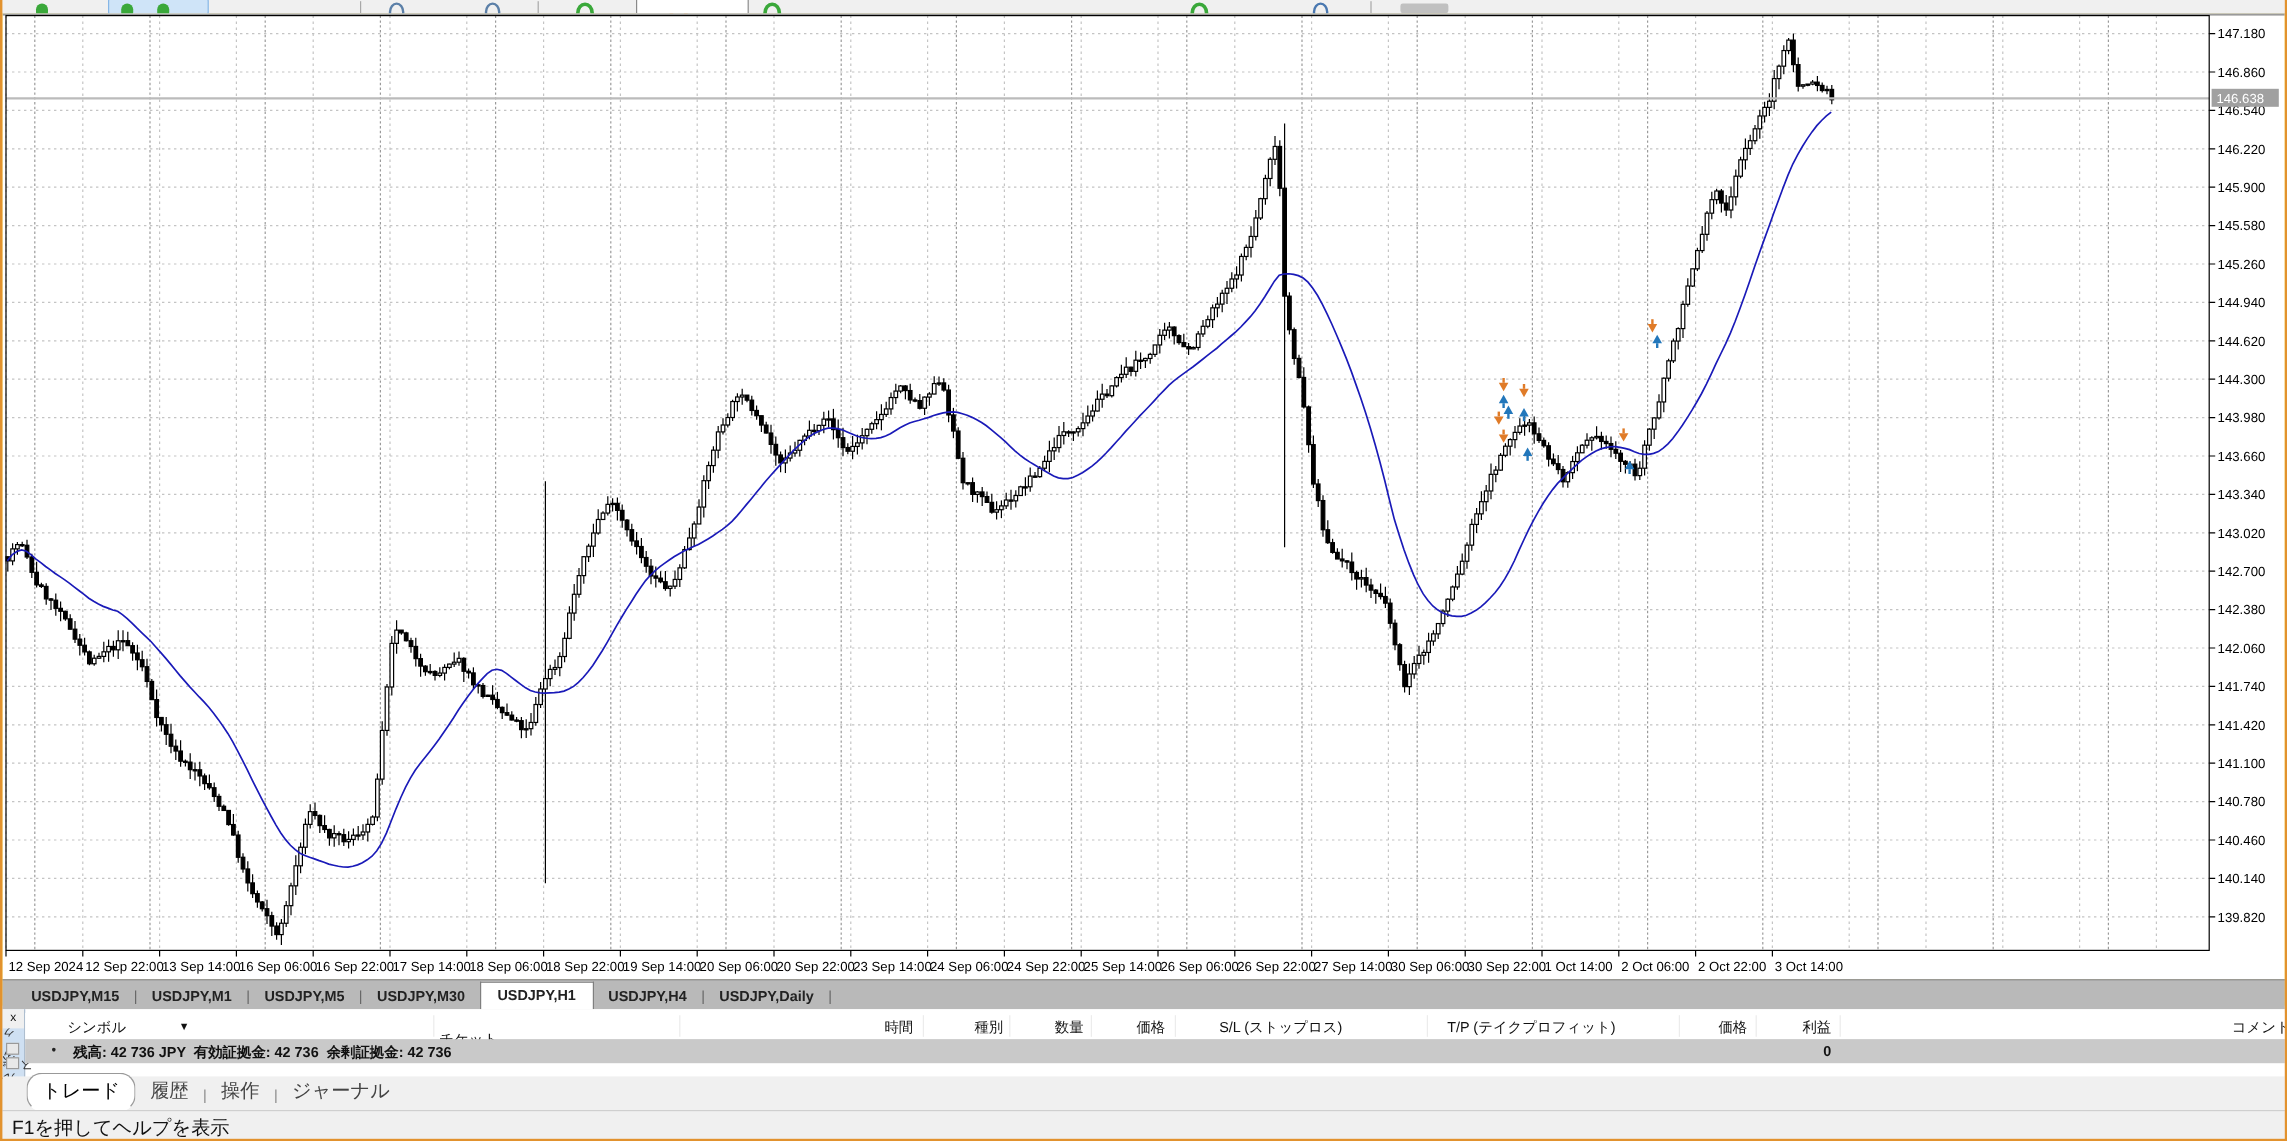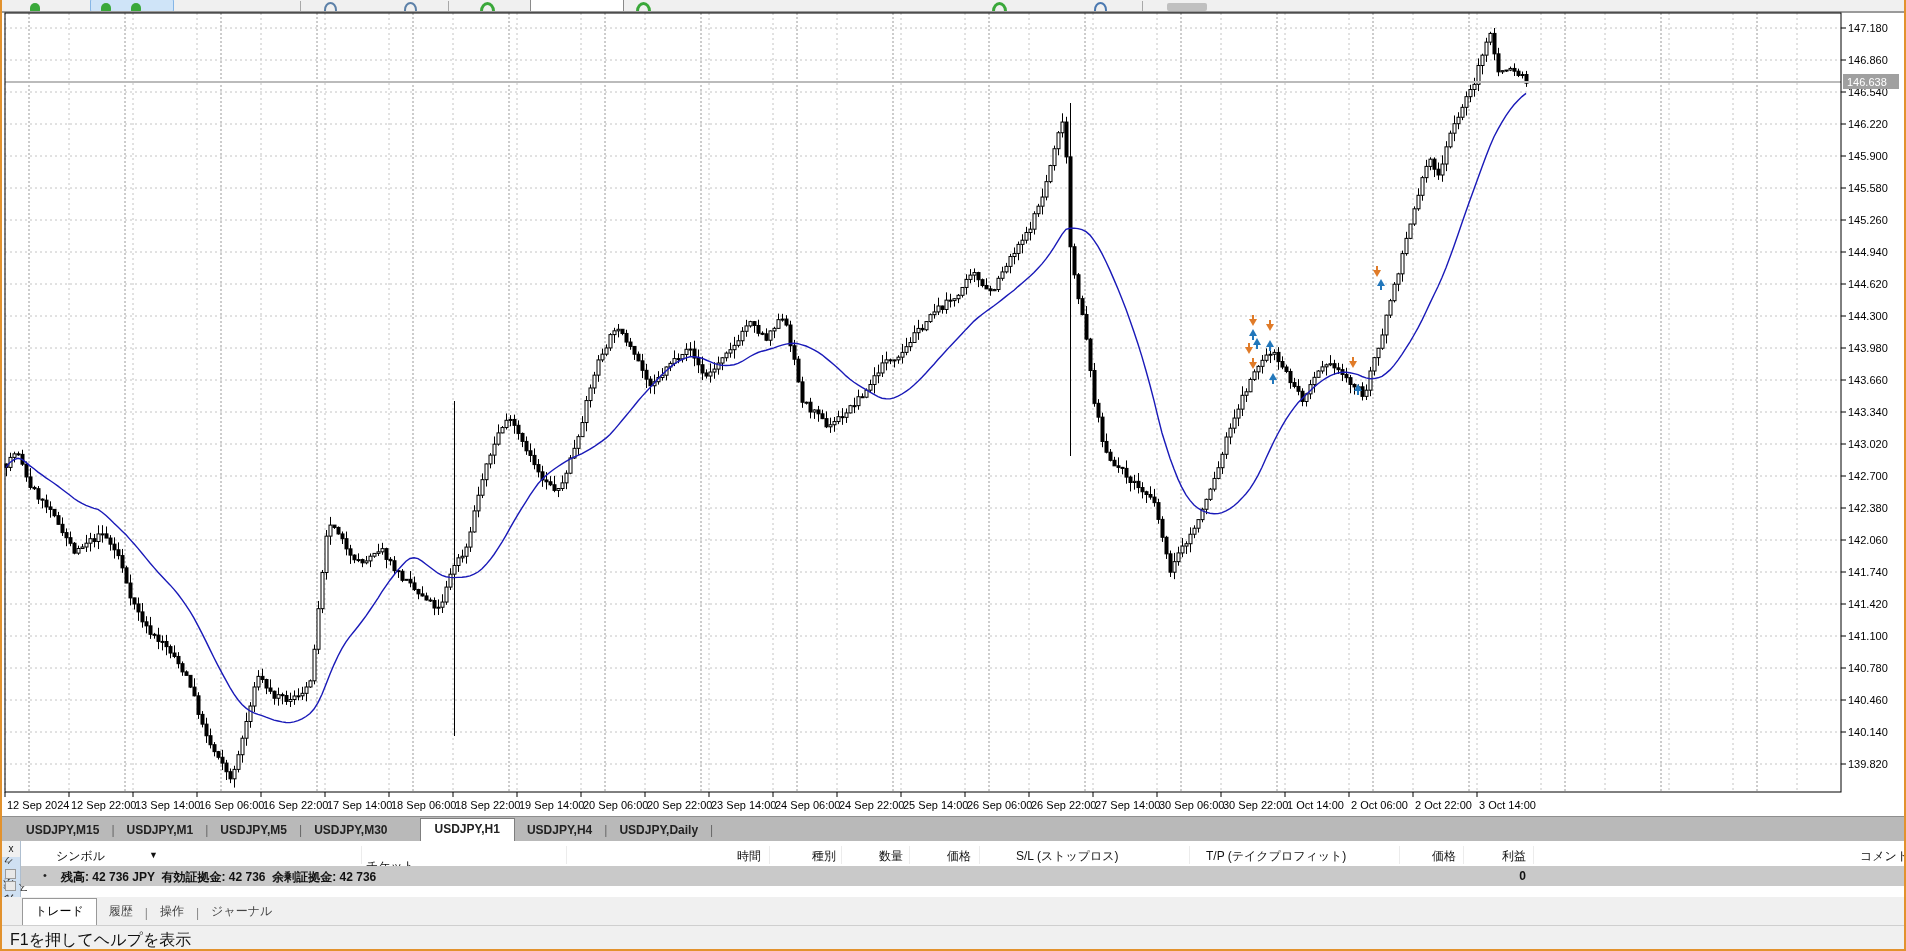--- a/index.html
+++ b/index.html
@@ -17,41 +17,41 @@
     border:1px solid #86b6e6;border-radius:3px;}
   .tb-ring{position:absolute;top:2px;width:9px;height:12px;border-radius:50%;background:transparent;}
   #toolbar-combobox{position:absolute;left:528px;top:-3px;width:92px;height:13px;background:#fff;border:1px solid #8a8a8a;}
   
   #chart-wrap{left:2px;top:11px;width:1902px;height:827px;background:#fde047;}
   
   #chart-tabbar{left:2px;top:816px;width:1902px;height:25px;background:#b9b9b9;
     border-top:1px solid #8f8f8f;display:flex;align-items:flex-end;padding-left:12px;box-sizing:border-box;z-index:5;}
   .chart-tab{font-size:12px;color:#222;padding:3px 12px 4px 12px;cursor:default;white-space:nowrap;font-weight:bold;}
   .chart-tab.active{background:#fff;border:1px solid #7f7f7f;border-bottom:none;padding:3px 14px 5px 14px;
-    font-weight:bold;margin-left:20px;}
+    font-weight:bold;}
   .chart-tab-sep{color:#666;font-size:12px;padding:3px 0 4px 0;}
   
   #toolbox{left:2px;top:841px;width:1902px;height:84px;background:#fff;z-index:5;}
   #toolbox-strip{left:0;top:0;width:18px;height:84px;background:#cfe0f2;border-right:1px solid #aebecf;}
   #toolbox-close{left:0px;top:0px;width:18px;height:16px;background:#f0f0f0;color:#111;font-size:10px;
     text-align:center;line-height:15px;cursor:default;}
   #toolbox-vlabel{left:-1px;top:18px;width:20px;height:66px;writing-mode:vertical-rl;transform:rotate(180deg);
     font-size:11px;color:#333;text-align:center;letter-spacing:0px;}
   #trade-header{left:19px;top:3px;width:1883px;height:22px;background:#fff;border-bottom:1px solid #e4e4e4;}
   .col-label{position:absolute;top:4px;font-size:12px;color:#111;white-space:nowrap;}
   .col-sep{position:absolute;top:2px;width:1px;height:18px;background:#ececec;}
   #balance-row{left:19px;top:25px;width:1883px;height:20px;background:#c9c9c9;}
   #balance-bullet{position:absolute;left:22px;top:3px;font-size:11px;color:#222;}
   #balance-text{position:absolute;left:40px;top:3px;font-size:12px;color:#111;font-weight:bold;white-space:pre;}
   #balance-profit{position:absolute;left:1380px;top:3px;width:125px;text-align:right;font-size:12px;color:#111;font-weight:bold;}
   .mini-icon{position:absolute;width:9px;height:8px;border:1px solid #9a9a9a;background:#e8e8e8;}
   
   #toolbox-tabs{left:2px;top:897px;width:1902px;height:28px;background:#f0f0f0;display:flex;align-items:flex-end;
     padding-left:20px;box-sizing:border-box;z-index:6;}
-  .tb-tab{font-size:12px;color:#444;padding:4px 12px 5px 12px;white-space:nowrap;}
+  .tb-tab{font-size:16px;color:#444;padding:4px 12px 5px 12px;white-space:nowrap;border-radius:13px;}
   .tb-tab.active{background:#fff;border:1px solid #999;border-bottom:1px solid #fff;color:#000;margin-bottom:-1px;}
   .tb-tab-sep{color:#888;font-size:12px;padding:4px 0 5px 0;}
   
   #statusbar{left:2px;top:925px;width:1902px;height:24px;background:#f0f0f0;border-top:1px solid #cfcfcf;z-index:6;}
   #status-text{position:absolute;left:8px;top:4px;font-size:16px;color:#111;}
 </style>
 </head>
 <body>
 
 <div class="abs" id="border-left"></div>

